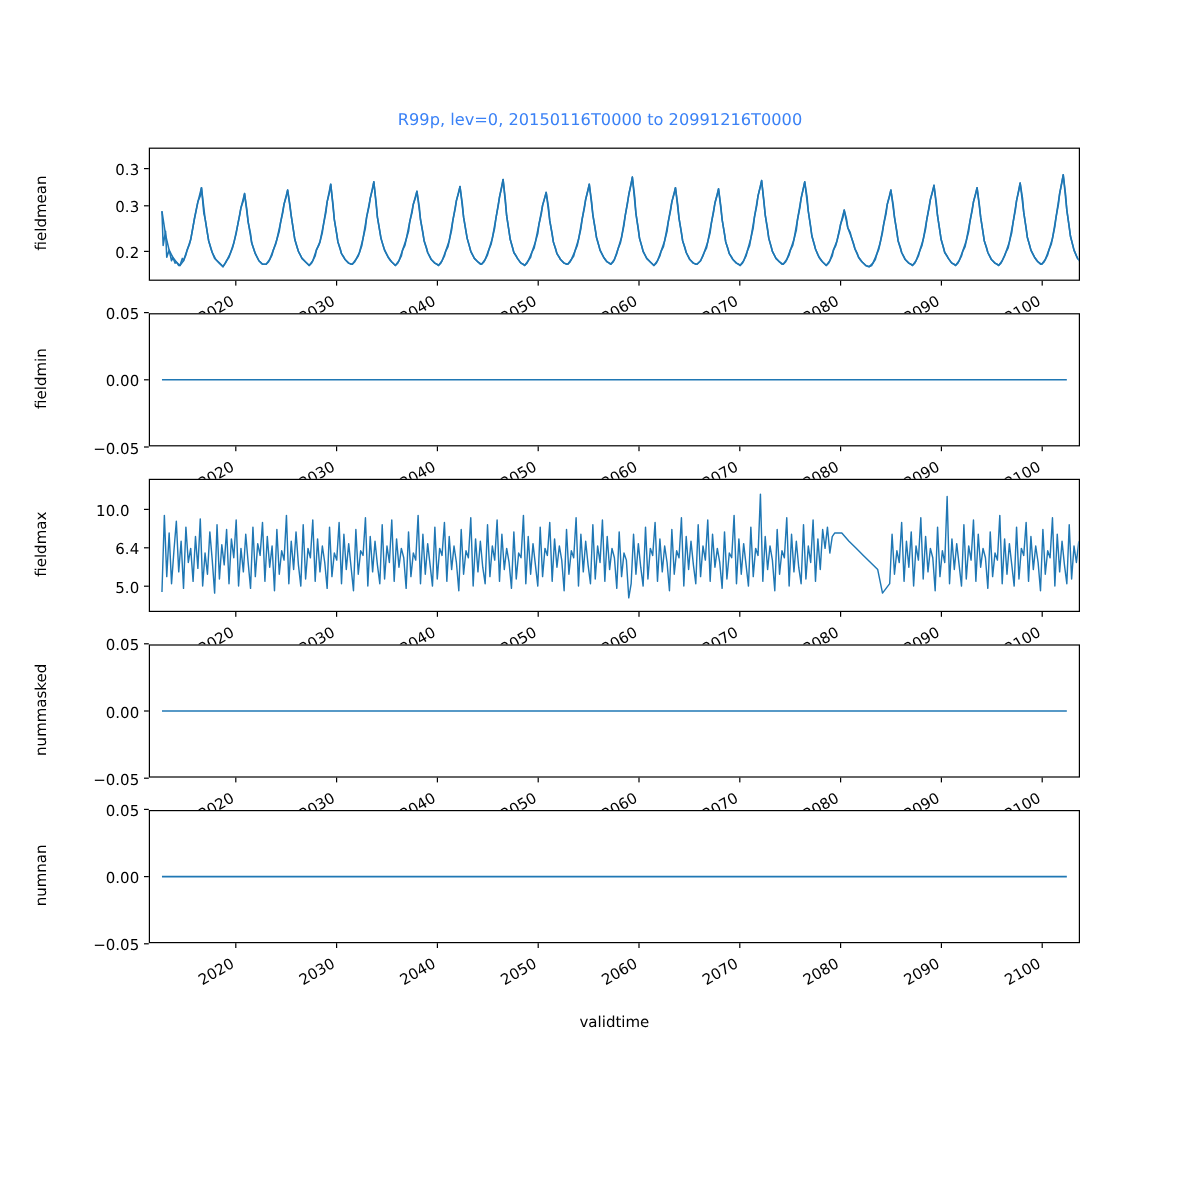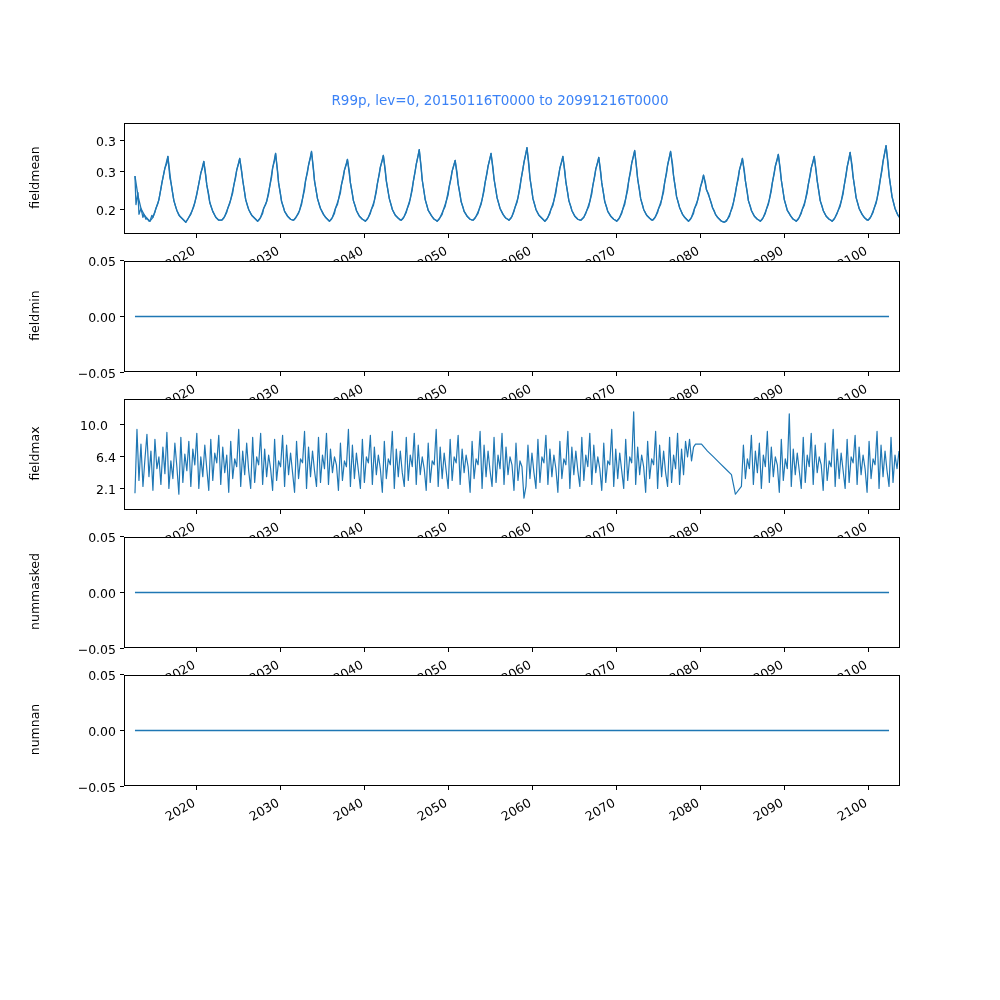--- a/index.html
+++ b/index.html
@@ -251,21 +251,21 @@
 706,62 708,68 710,30 712,88 714,50 716,80 718,54 720,72 722,90 724,40 726,84
 728,58 730,64 732,36 734,86 736,48 738,76 740,56 742,70 744,94 746,42 748,80
 750,60 752,66 754,32 756,90 758,46 760,78 762,52 764,72 766,88 768,38 770,84
 772,56 774,70 776,52
         "></polyline>
     </svg>
   </div>
   <div class="ylabel" style="left:34px; top:446px; width:120px; transform:translate(-60px,0) rotate(-90deg);">fieldmax</div>
   <div class="ytick" style="left:72px; top:418px; width:44px;text-align:center;">10.0</div>
   <div class="ytick" style="left:72px; top:450px; width:44px;">6.4</div>
-  <div class="ytick" style="left:72px; top:482px; width:44px;">2.1</div>
+  <div class="ytick" style="left:72px; top:482px; width:44px;">5.0</div>
   <div class="tickmark" style="left:120px; top:424px; width:4px; height:1px;"></div>
   <div class="tickmark" style="left:120px; top:456px; width:4px; height:1px;"></div>
   <div class="tickmark" style="left:120px; top:488px; width:4px; height:1px;"></div>
   <div class="tickmark" style="left:196px; top:510px; width:1px; height:4px;"></div>
   <div class="tickmark" style="left:280px; top:510px; width:1px; height:4px;"></div>
   <div class="tickmark" style="left:364px; top:510px; width:1px; height:4px;"></div>
   <div class="tickmark" style="left:448px; top:510px; width:1px; height:4px;"></div>
   <div class="tickmark" style="left:532px; top:510px; width:1px; height:4px;"></div>
   <div class="tickmark" style="left:616px; top:510px; width:1px; height:4px;"></div>
   <div class="tickmark" style="left:700px; top:510px; width:1px; height:4px;"></div>
@@ -336,14 +336,15 @@
   <div class="xtick-rot" style="left:162px; top:794px;">2020</div>
   <div class="xtick-rot" style="left:246px; top:794px;">2030</div>
   <div class="xtick-rot" style="left:330px; top:794px;">2040</div>
   <div class="xtick-rot" style="left:414px; top:794px;">2050</div>
   <div class="xtick-rot" style="left:498px; top:794px;">2060</div>
   <div class="xtick-rot" style="left:582px; top:794px;">2070</div>
   <div class="xtick-rot" style="left:666px; top:794px;">2080</div>
   <div class="xtick-rot" style="left:750px; top:794px;">2090</div>
   <div class="xtick-rot" style="left:834px; top:794px;">2100</div>
 
+  <div class="xlabel" style="left:124px; top:844px; width:776px;">validtime</div>
 
 </div>
 
 </body></html>

